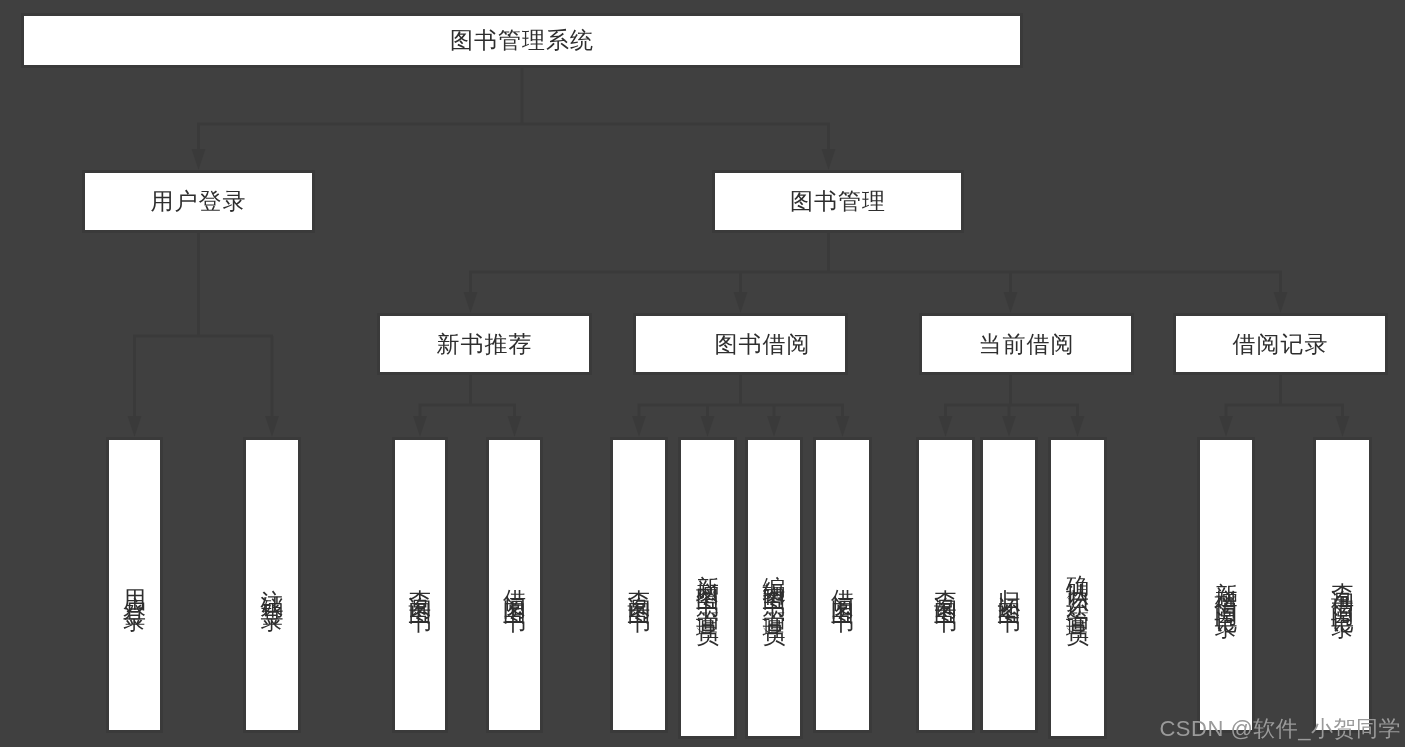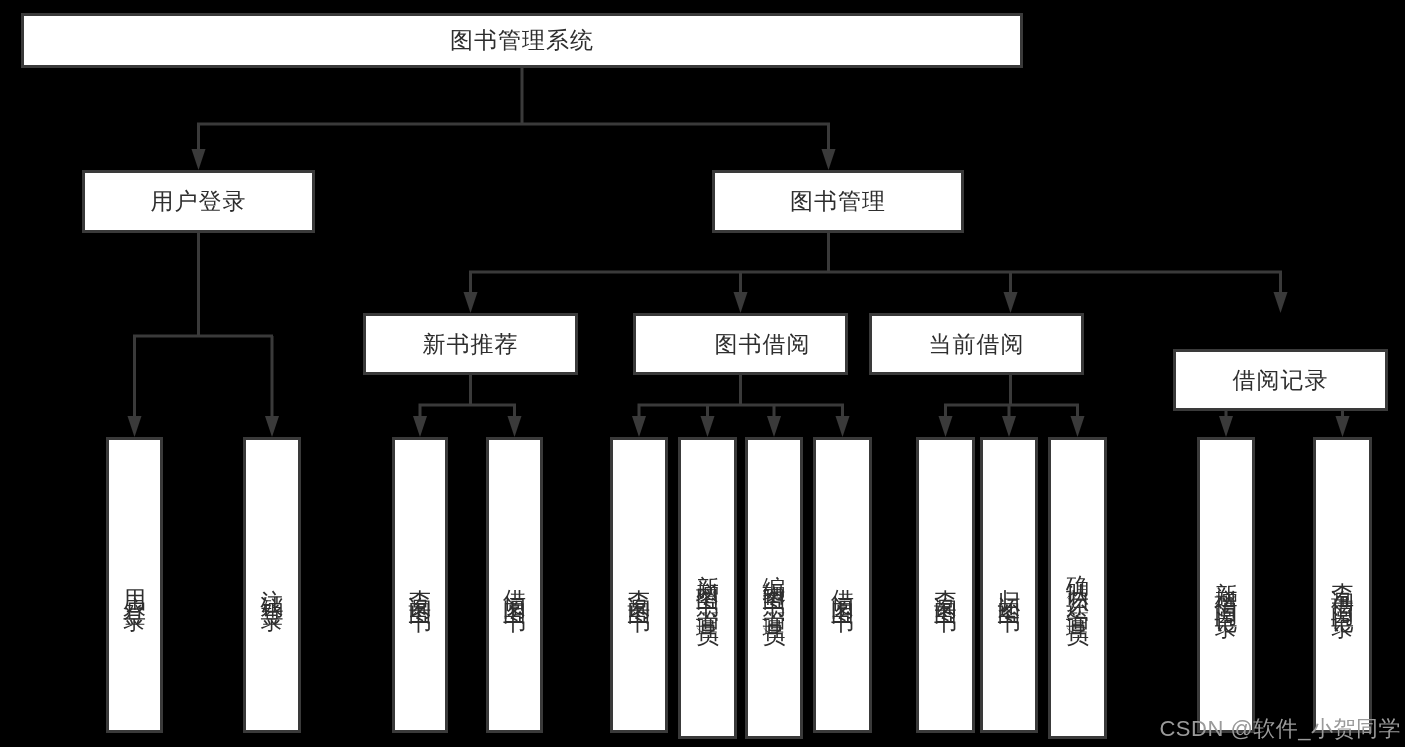--- a/index.html
+++ b/index.html
@@ -5,21 +5,21 @@
   html, body {
     margin: 0;
     padding: 0;
     background: #ffffff;
     font-family: "Liberation Sans", "DejaVu Sans", sans-serif;
   }
   #stage {
     position: relative;
     width: 1405px;
     height: 747px;
-    background: #000000;
+    background: #404040;
     overflow: hidden;
   }
   #wires {
     position: absolute;
     left: 0; top: 0;
     width: 1405px;
     height: 747px;
     z-index: 1;
   }
   .node {
@@ -45,24 +45,24 @@
     letter-spacing: 7px;
     line-height: 1;
   }
   
   .n-root   { left: 21px;   top: 13px;  width: 1002px; height: 55px; }
   
   .n-login  { left: 82px;   top: 170px; width: 233px;  height: 63px; }
   .n-mgmt   { left: 712px;  top: 170px; width: 252px;  height: 63px; }
   
   .n-l3     { top: 313px; width: 215px; height: 62px; }
-  .n-new    { left: 363px; }
+  .n-new    { left: 377px; }
   .n-borrow { left: 633px; padding-left: 44px; }
-  .n-cur    { left: 869px; }
-  .n-rec    { left: 1173px; margin-top: 36px; }
+  .n-cur    { left: 919px; }
+  .n-rec    { left: 1173px; }
   
   .leaf     { top: 437px; height: 296px; }
   .leaf-tall{ top: 437px; height: 302px; }
   .lf1  { left: 106px;  width: 57px; }
   .lf2  { left: 243px;  width: 58px; }
   .lf3  { left: 392px;  width: 56px; }
   .lf4  { left: 486px;  width: 57px; }
   .lf5  { left: 610px;  width: 58px; }
   .lf6  { left: 678px;  width: 59px; }
   .lf7  { left: 745px;  width: 58px; }

